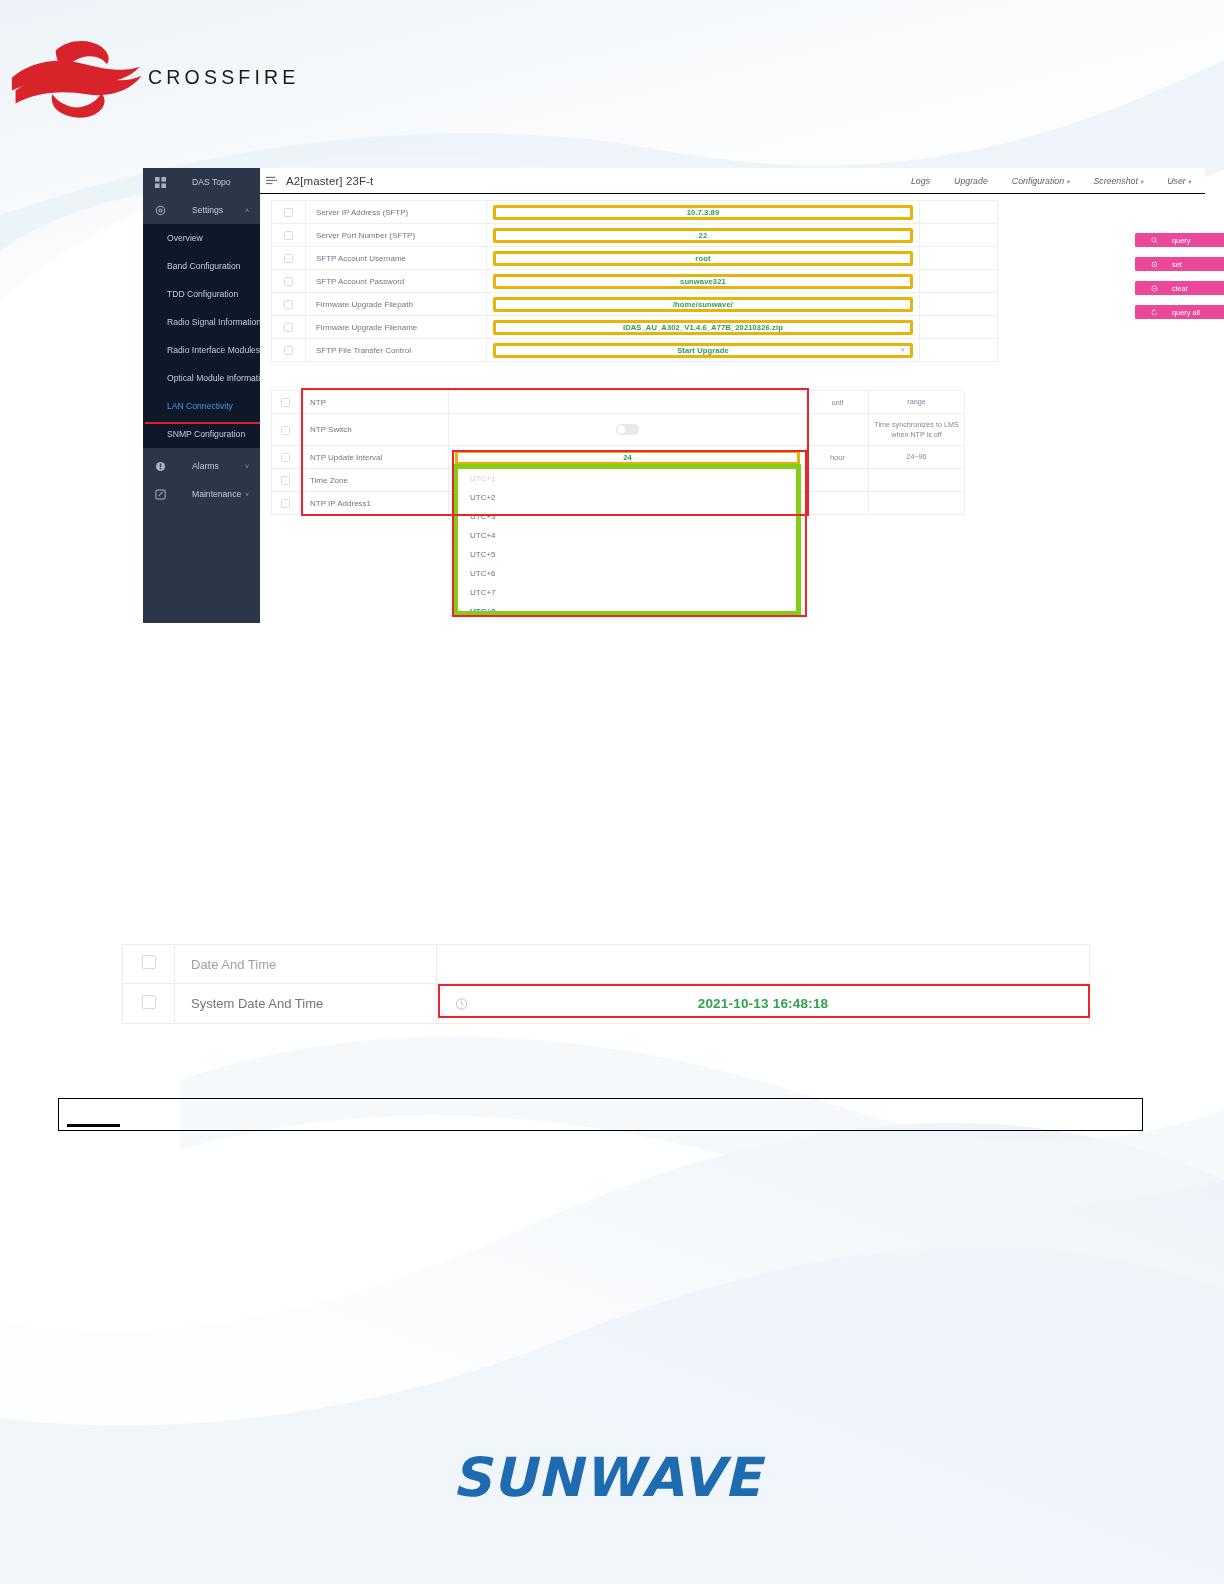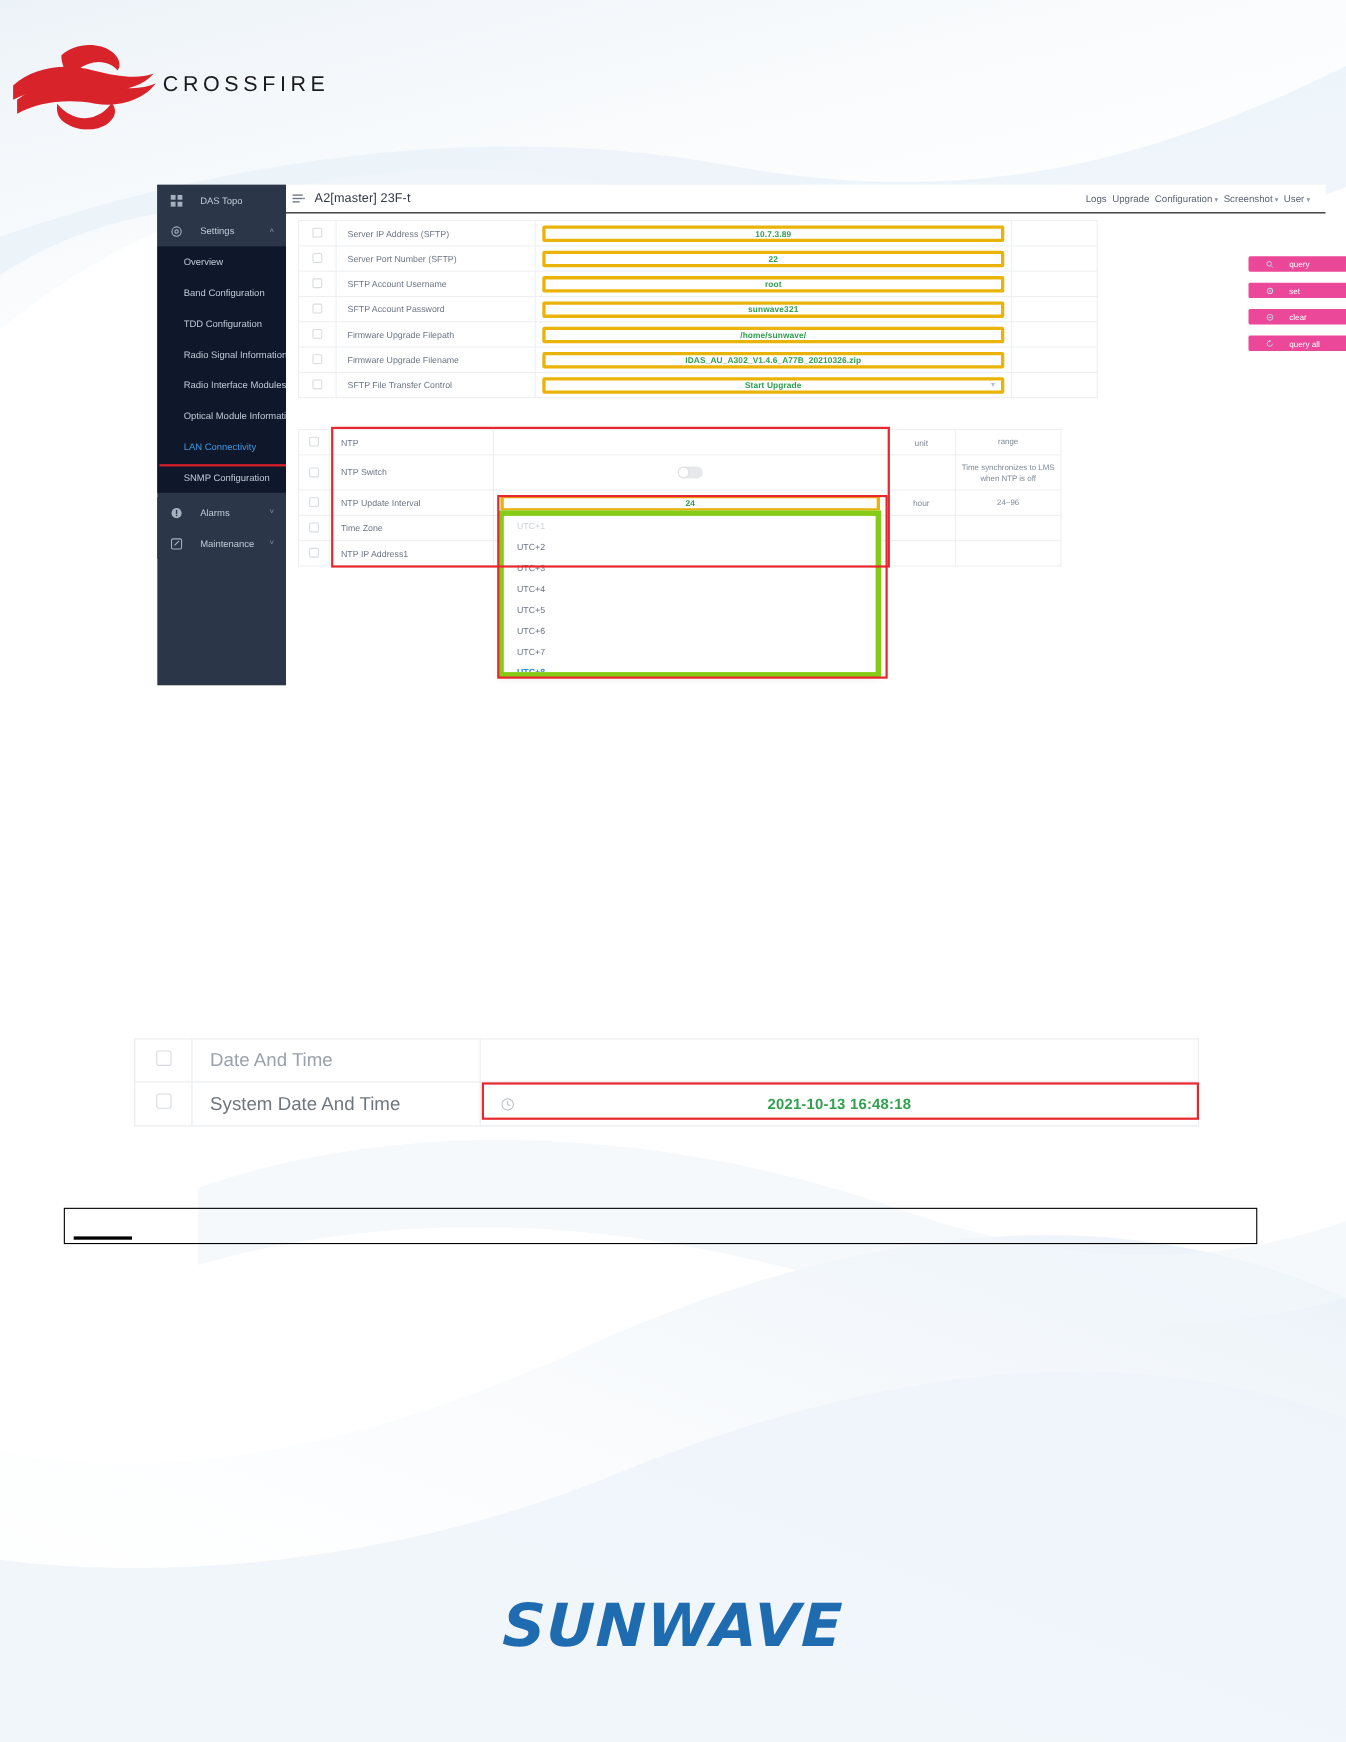--- a/index.html
+++ b/index.html
@@ -40,21 +40,21 @@
   
   .sidebar {
     position: absolute; left: 0; top: 0; width: 117px; height: 455px;
     background: #2b3648;
     color: #c9d1de;
     font-size: 8.6px;
   }
   .side-top { background: #2b3648; }
   .side-row {
     height: 28px; display: flex; align-items: center;
-    padding-left: 12px; gap: 16px; position: relative;
+    padding-left: 12px; gap: 26px; position: relative;
     color: #c2cbd8; white-space: nowrap;
   }
   .side-row .ico { width: 11px; height: 11px; flex: none; opacity: .82; display:block; }
   .side-row .caret {
     position: absolute; right: 11px; top: 50%; transform: translateY(-50%);
     font-size: 7px; color: #8d99aa;
   }
   .side-sub {
     background: #0f172a;
   }
@@ -70,21 +70,21 @@
     position: absolute; left: 117px; top: 0; right: 0; bottom: 0;
     background: #ffffff;
   }
   .topbar {
     height: 26px; display: flex; align-items: center;
     border-bottom: 1px solid #000000;
     padding: 0 14px 0 5px;
   }
   .ham { width: 13px; height: 13px; margin-right: 8px; flex: none; }
   .page-title { font-size: 11.5px; color: #333a45; font-weight: 400; letter-spacing: .1px; }
-  .topnav { margin-left: auto; display: flex; align-items: center; gap: 5px; }
+  .topnav { margin-left: auto; display: flex; align-items: center; gap: 24px; font-style: italic; }
   .topnav a {
     font-size: 8.8px; color: #5b6472; text-decoration: none; white-space: nowrap;
   }
   .topnav a .dn { font-size: 6.5px; margin-left: 2px; color: #8d96a4; }
 
   
   .content { position: relative; padding: 6px 0 0 0; height: 429px; }
 
   
   .tbl { border-collapse: collapse; table-layout: fixed; }
@@ -156,21 +156,21 @@
   #red-dd   { left: 452px; top: 450px; width: 355px; height: 167px; }
   #red-date { left: 438px; top: 984px; width: 652px; height: 34px; }
 
   
   .dt-tbl {
     position: absolute; left: 122px; top: 944px; width: 968px;
     border-collapse: collapse; table-layout: fixed; z-index: 2; background: #fff;
   }
   .dt-tbl td { border: 1px solid #e9ebee; height: 39px; vertical-align: middle; }
   .dt-chk { width: 52px; text-align: center; }
-  .dt-lbl { width: 262px; padding-left: 16px; font-size: 17px; color: #9aa1ab; }
+  .dt-lbl { width: 262px; padding-left: 16px; font-size: 13px; color: #9aa1ab; }
   .dt-lbl.b { color: #70767f; }
   .dt-val { padding: 0; position: relative; }
   .dt-chk .chk { width: 14px; height: 14px; border-radius: 2px; border-color: #d5d9df; }
   .dt-inner {
     height: 39px; display: flex; align-items: center; justify-content: center;
     position: relative;
   }
   .dt-inner .clock {
     position: absolute; left: 18px; top: 50%; transform: translateY(-50%);
     width: 13px; height: 13px;

